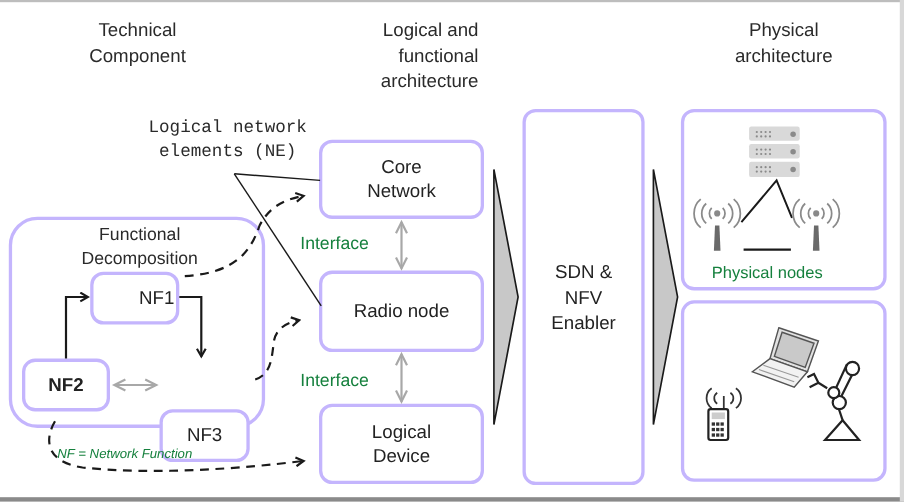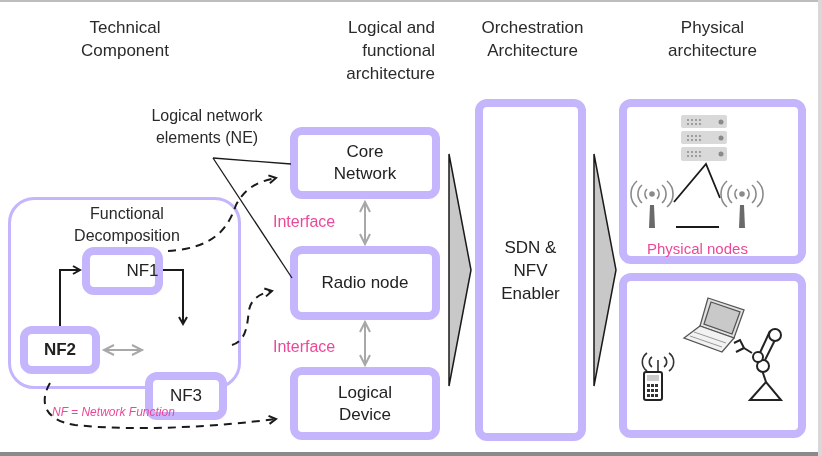--- a/index.html
+++ b/index.html
@@ -2,44 +2,42 @@
 <html><head>
   <meta charset="utf-8">
   <style>
     html, body { margin: 0; padding: 0; background: #ffffff; }
     body { width: 822px; height: 456px; overflow: hidden; position: relative; font-family: "Liberation Sans", "DejaVu Sans", sans-serif; color: #222; }
     .frame { position: absolute; left: 0; top: 0; width: 822px; height: 456px; }
     .frame-border-top { position:absolute; left:0; top:0; width:822px; height:2px; background:#bdbdbd; }
     .frame-border-bottom { position:absolute; left:0; top:452px; width:822px; height:4px; background:#8a8a8a; }
     .frame-border-right { position:absolute; left:818px; top:0; width:4px; height:456px; background:#d8d8d8; }
     .label { position: absolute; text-align: center; font-size: 17px; line-height: 23px; color: #2a2a2a; white-space: pre-line; }
-    .box { position: absolute; border: 8px solid #c4b5fd; border-radius: 12px; background: #fff; box-sizing: border-box; display: flex; align-items: center; justify-content: center; text-align: center; font-size: 17px; line-height: 22px; color: #222; white-space: pre-line; }
+    .box { position: absolute; border: 3px solid #c4b5fd; border-radius: 12px; background: #fff; box-sizing: border-box; display: flex; align-items: center; justify-content: center; text-align: center; font-size: 17px; line-height: 22px; color: #222; white-space: pre-line; }
     .box.big { border-radius: 26px; border-width: 3px; }
-    .txt { position: absolute; font-size: 16px; line-height: 20px; color: #ec4899; white-space: nowrap; }
+    .txt { position: absolute; font-size: 16px; line-height: 20px; color: #15803d; white-space: nowrap; }
     svg.overlay { position: absolute; left: 0; top: 0; width: 822px; height: 456px; pointer-events: none; }
   </style>
 </head>
 <body>
 
 <div class="frame">
   <div class="frame-border-top"></div>
   <div class="frame-border-bottom"></div>
   <div class="frame-border-right"></div>
 
   <div class="label" style="left:60px; top:16px; width:130px;">Technical
 Component</div>
   <div class="label" style="left:295px; top:16px; width:140px;text-align:right;">Logical and
 functional
 architecture</div>
-  <div class="label" style="left:460px; top:16px; width:145px;">Orchestration
-Architecture</div>
   <div class="label" style="left:640px; top:16px; width:145px;">Physical
 architecture</div>
 
-  <div class="label" style="left:132px; top:105px; width:150px; font-size:16px; line-height:22px;">Logical network
+  <div class="label" style="left:132px; top:105px; width:150px; font-size:16px; line-height:22px;font-family:Liberation Mono, monospace;">Logical network
 elements (NE)</div>
 
   <div class="box big" style="left:8px; top:197px; width:233px; height:192px;"></div>
   <div class="label" style="left:52px; top:203px; width:150px; font-size:16px; line-height:22px;">Functional
 Decomposition</div>
 
   <div class="box" style="left:82px; top:247px; width:81px; height:48px;padding-left:40px;">NF1</div>
   <div class="box" style="left:20px; top:326px; width:80px; height:48px;font-weight:bold;">NF2</div>
   <div class="box" style="left:145px; top:326px; width:82px; height:48px;margin-top:46px;">NF3</div>
 

